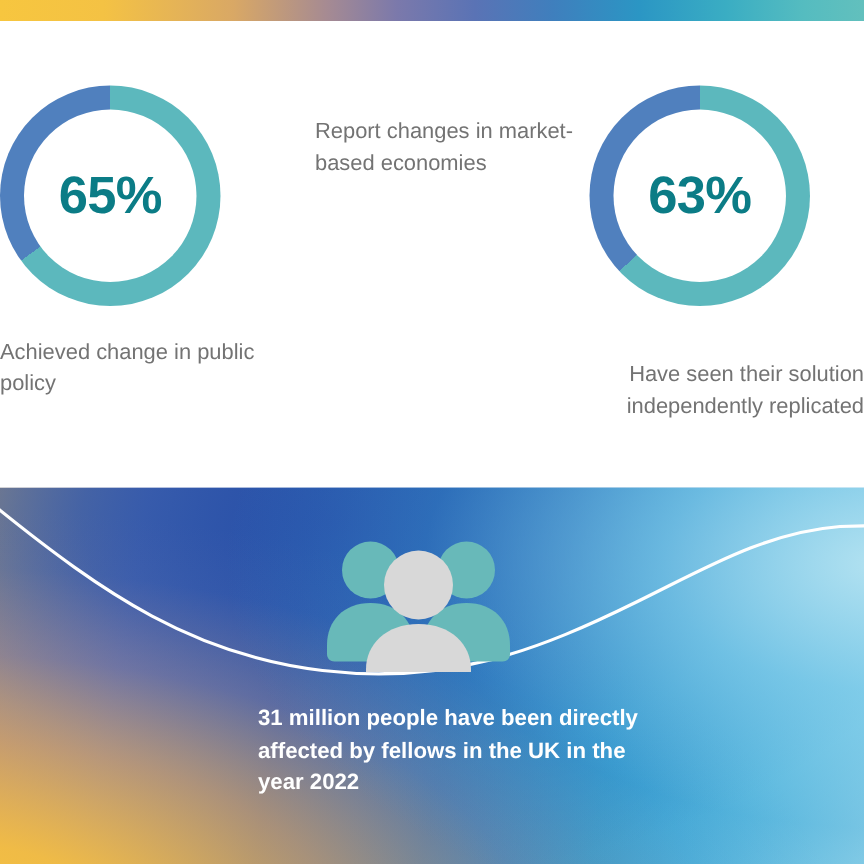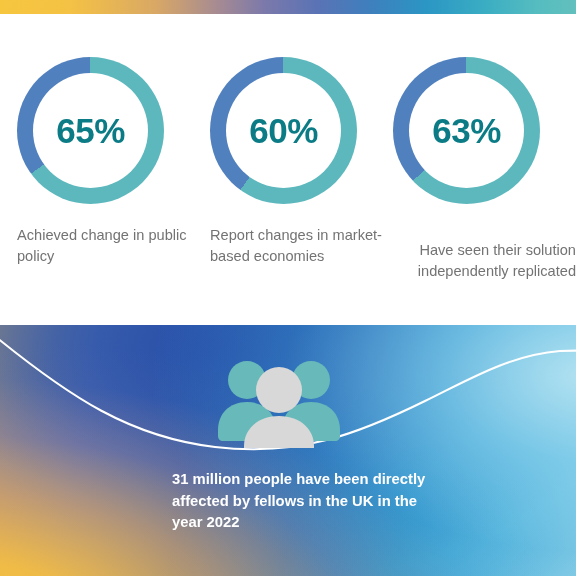--- a/index.html
+++ b/index.html
@@ -42,21 +42,20 @@
     width: 576px;
     height: 311px;
     display: flex;
     align-items: flex-start;
     padding: 0;
     box-sizing: border-box;
   }
   .stat-cell {
     width: 192px;
     box-sizing: border-box;
-    padding-left: 17px;
     padding-top: 43px;
     position: relative;
   }
   .stat-cell.c2 { padding-left: 18px; }
   .stat-cell.c3 { padding-left: 9px; text-align: right; }
 
   .donut-wrap {
     width: 147px;
     height: 147px;
     position: relative;
@@ -147,26 +146,20 @@
     <div class="donut-wrap">
       <div class="donut" id="donut-1" style="background: conic-gradient(rgb(92, 184, 189) 0deg, rgb(92, 184, 189) 234deg, rgb(80, 128, 190) 234deg, rgb(80, 128, 190) 360deg);"></div>
       <div class="donut-hole">
         <span class="donut-value">65%</span>
       </div>
     </div>
     <div class="stat-caption">Achieved change in public policy</div>
   </div>
 
   <div class="stat-cell c2">
-    <div class="donut-wrap">
-      <div class="donut" id="donut-2" style="background: conic-gradient(rgb(92, 184, 189) 0deg, rgb(92, 184, 189) 216deg, rgb(80, 128, 190) 216deg, rgb(80, 128, 190) 360deg);"></div>
-      <div class="donut-hole">
-        <span class="donut-value">60%</span>
-      </div>
-    </div>
     <div class="stat-caption">Report changes in market-based economies</div>
   </div>
 
   <div class="stat-cell c3">
     <div class="donut-wrap">
       <div class="donut" id="donut-3" style="background: conic-gradient(rgb(92, 184, 189) 0deg, rgb(92, 184, 189) 226.8deg, rgb(80, 128, 190) 226.8deg, rgb(80, 128, 190) 360deg);"></div>
       <div class="donut-hole">
         <span class="donut-value">63%</span>
       </div>
     </div>

